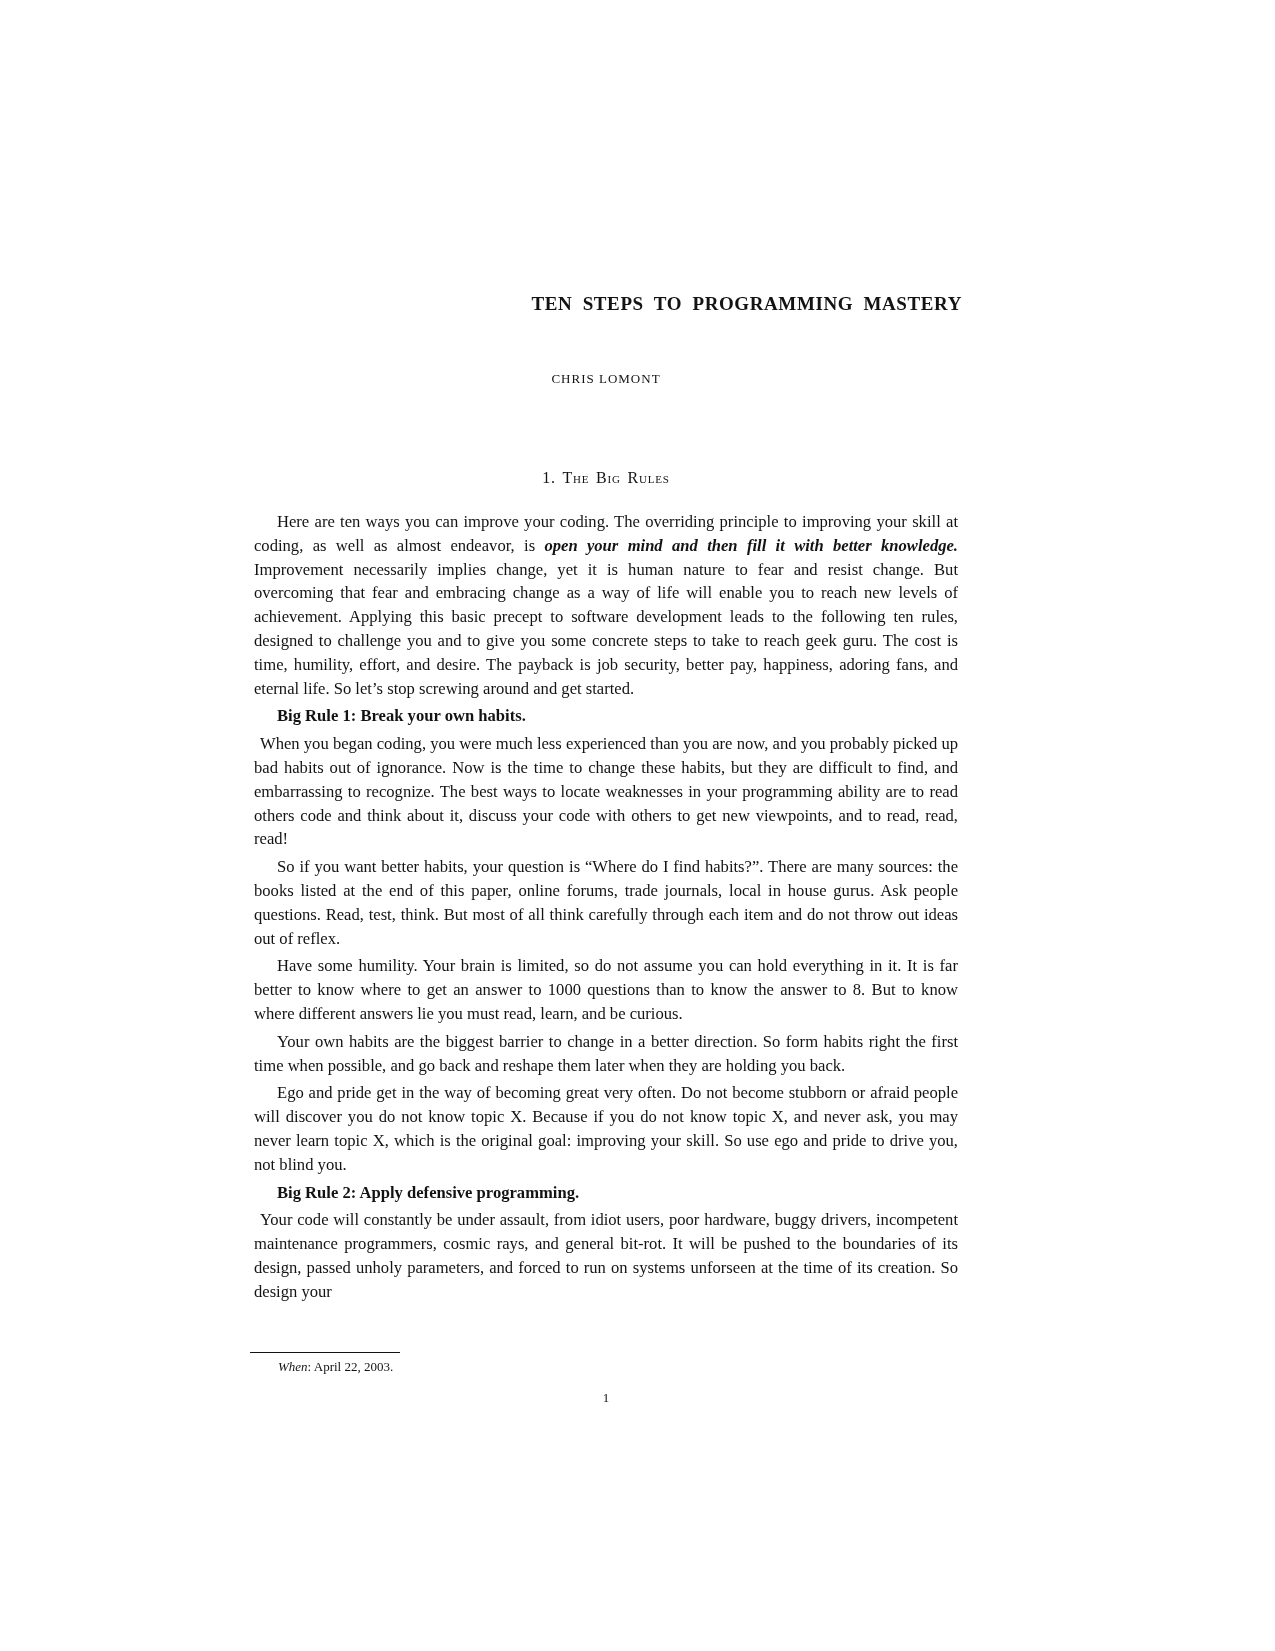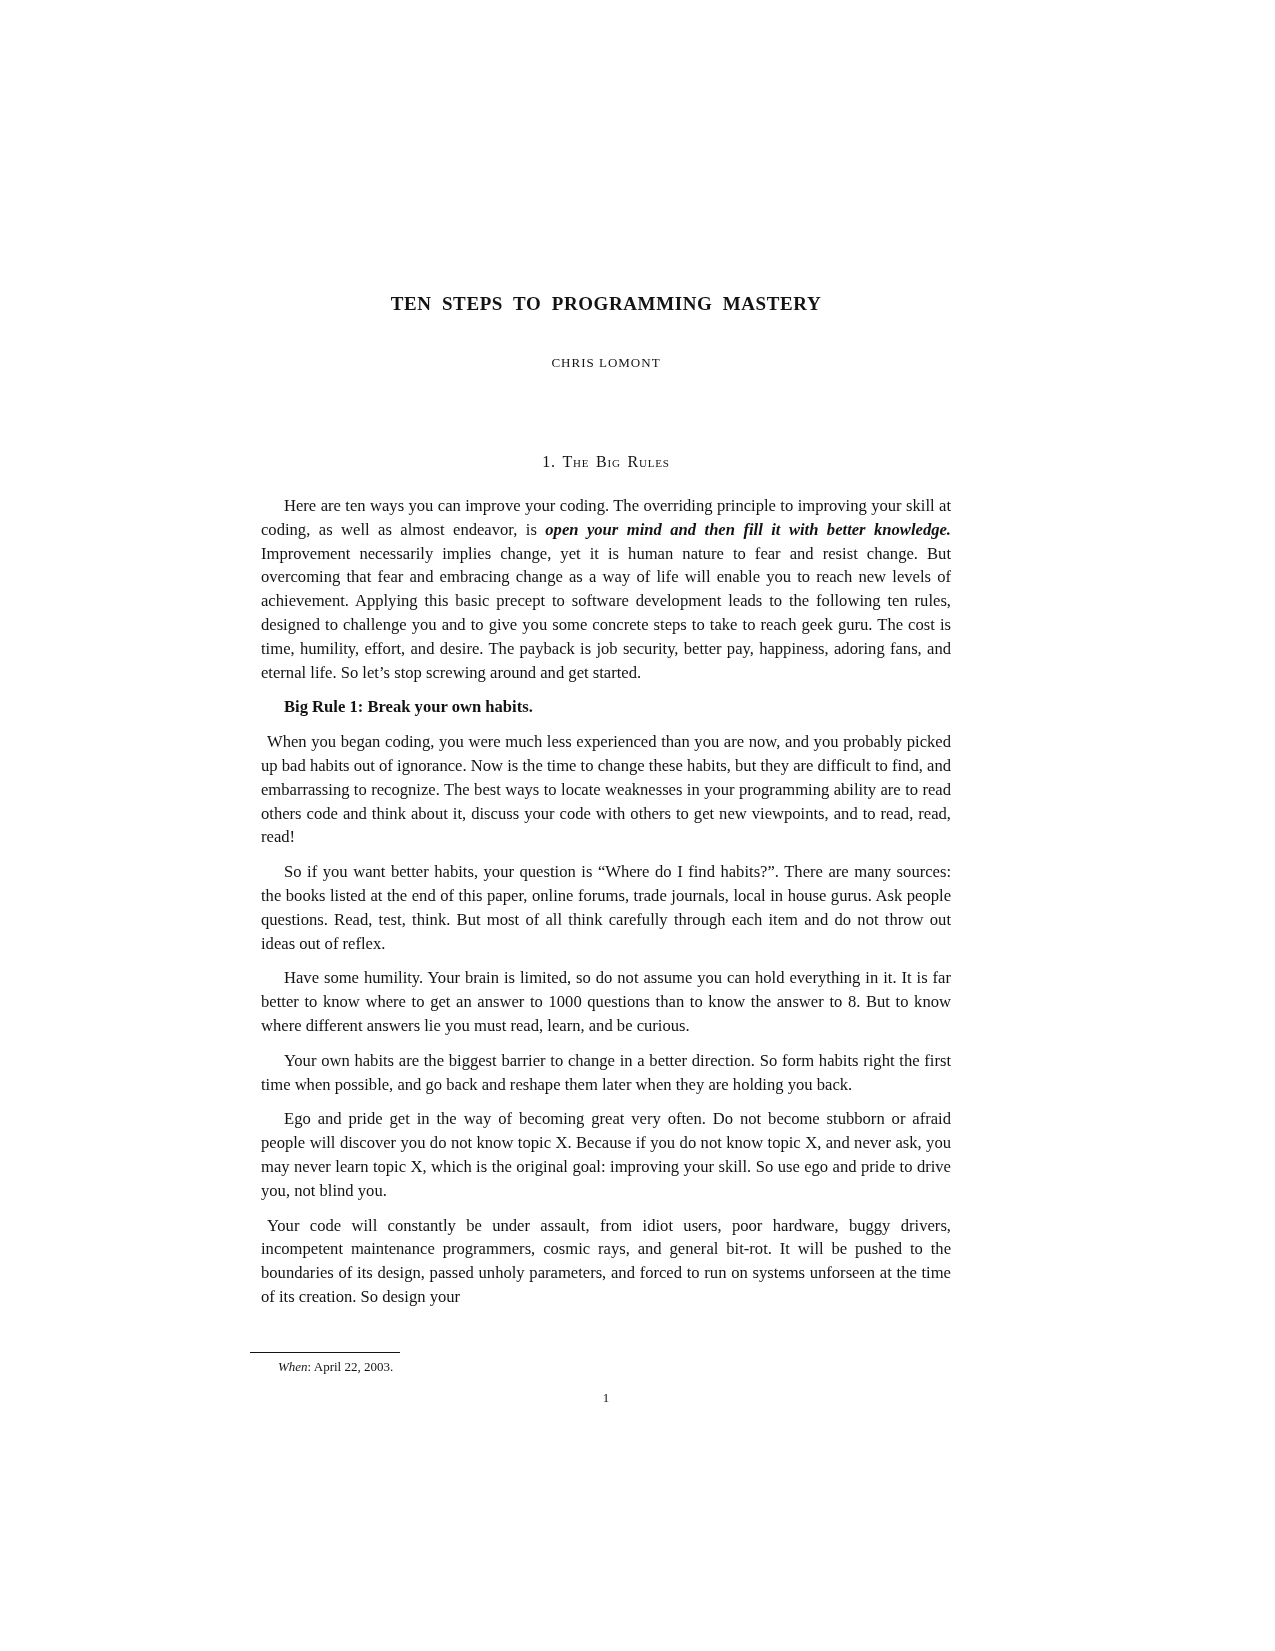--- a/index.html
+++ b/index.html
@@ -18,49 +18,49 @@
   }
   .content {
     position: absolute;
     left: 250px;
     top: 0;
     width: 712px;
   }
   .title {
     margin: 0;
     padding-top: 293px;
-    text-align: center;
+    text-align: right;
     font-size: 19px;
     font-weight: bold;
     letter-spacing: 0.6px;
     word-spacing: 5px;
     font-family: Liberation Serif, serif;
   }
   .author {
-    margin-top: 40px;
+    margin-top: 56px;
     text-align: center;
     font-size: 13px;
     letter-spacing: 1px;
   }
   .section-heading {
     margin-top: 82px;
     text-align: center;
     font-size: 16px;
     font-variant: small-caps;
     letter-spacing: 0.8px;
     word-spacing: 2px;
   }
   .body-text {
     margin-top: 23px;
     font-size: 16.6px;
     line-height: 23.8px;
     text-align: justify;
   }
   .body-text p {
-    margin: 11px;
+    margin: 4px;
     text-indent: 23px;
   }
   .body-text p.noindent {
     text-indent: 6px;
   }
   .rule-heading {
     font-weight: bold;
     text-indent: 23px;
   }
   .bold-italic {
@@ -117,20 +117,21 @@
       <p class="noindent">When you began coding, you were much less experienced than you are now, and you probably picked up bad habits out of ignorance.  Now is the time to change these habits, but they are difficult to find, and embarrassing to recognize.  The best ways to locate weaknesses in your programming ability are to read others code and think about it, discuss your code with others to get new viewpoints, and to read, read, read!</p>
 
       <p>So if you want better habits, your question is “Where do I find habits?”.  There are many sources:  the books listed at the end of this paper, online forums, trade journals, local in house gurus.  Ask people questions.  Read, test, think.  But most of all think carefully through each item and do not throw out ideas out of reflex.</p>
 
       <p>Have some humility.  Your brain is limited, so do not assume you can hold everything in it.  It is far better to know where to get an answer to 1000 questions than to know the answer to 8.  But to know where different answers lie you must read, learn, and be curious.</p>
 
       <p>Your own habits are the biggest barrier to change in a better direction.  So form habits right the first time when possible, and go back and reshape them later when they are holding you back.</p>
 
       <p>Ego and pride get in the way of becoming great very often.  Do not become stubborn or afraid people will discover you do not know topic X. Because if you do not know topic X, and never ask, you may never learn topic X, which is the original goal: improving your skill.  So use ego and pride to drive you, not blind you.</p>
 
+      <p class="rule-heading">Big Rule 2: Apply defensive programming.</p>
 
       <p class="noindent">Your code will constantly be under assault, from idiot users, poor hardware, buggy drivers, incompetent maintenance programmers, cosmic rays, and general bit-rot. It will be pushed to the boundaries of its design, passed unholy parameters, and forced to run on systems unforseen at the time of its creation.  So design your</p>
 
     </div>
   </div>
 
   <div class="footnote">
     <hr class="footnote-rule">
     <div class="footnote-body"><span class="footnote-label">When</span><span>: April 22, 2003.</span></div>
   </div>

